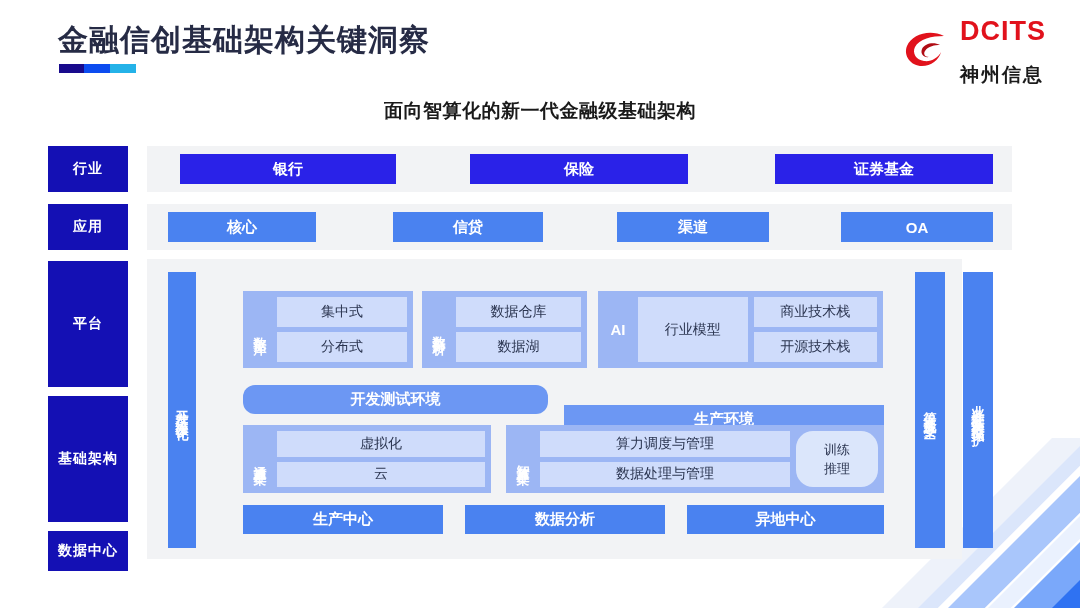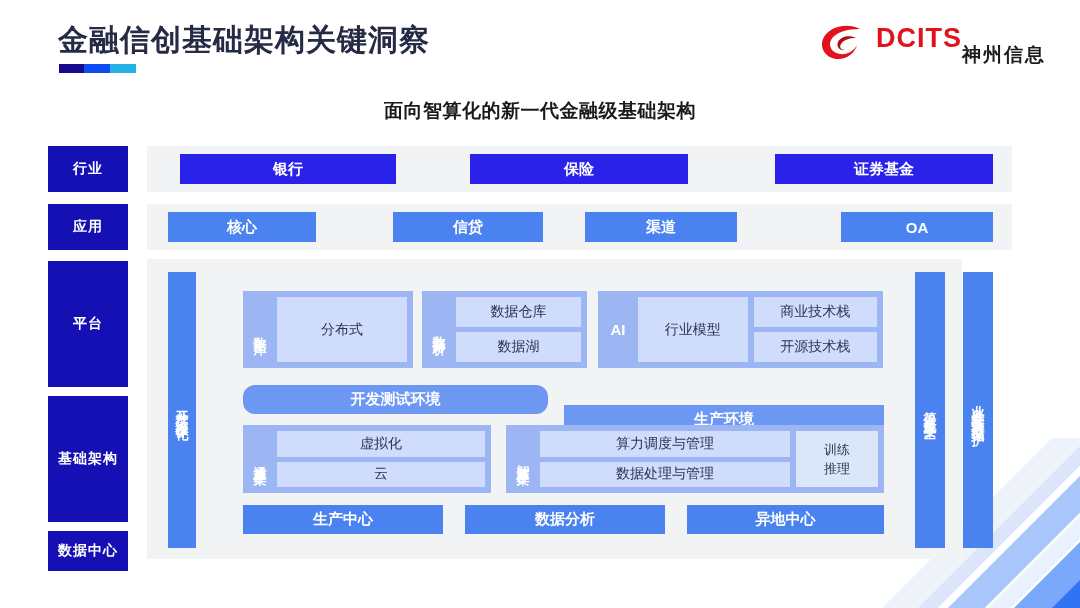--- a/index.html
+++ b/index.html
@@ -26,21 +26,21 @@
     position:absolute; left:58px; top:20px;
     font-size:30px; font-weight:bold; color:#262b45; letter-spacing:1px;
   }
   .title-bar { position:absolute; left:59px; top:64px; width:77px; height:9px; display:flex; }
   .tb1 { flex:0 0 25px; background:#180a8c; }
   .tb2 { flex:0 0 26px; background:#0c4cf0; }
   .tb3 { flex:1 1 auto;  background:#24b2e8; }
 
   .logo { position:absolute; right:34px; top:18px; display:flex; align-items:center; gap:8px; }
   .logo-mark { width:52px; height:52px; position:relative; }
-  .logo-text { display:flex; flex-direction:row; line-height:1; }
+  .logo-text { display:flex; flex-direction:column; line-height:1; }
   .logo-en { font-size:27px; font-weight:bold; color:#e1121c; letter-spacing:1px; }
   .logo-cn { font-size:19px; font-weight:bold; color:#1b1b1b; letter-spacing:2px; margin-top:20px; }
 
   .subtitle {
     position:absolute; left:0; right:0; top:98px; text-align:center;
     font-size:19px; font-weight:bold; color:#1a1a1a; letter-spacing:0.5px;
   }
 
   
   .lbl {
@@ -67,21 +67,21 @@
   }
   .blk-industry { background:#2a22e8; font-size:15px; height:30px; top:154px; }
   .blk-app      { background:#4a82f0; font-size:15px; height:30px; top:212px; }
 
   #ind-0 { left:180px; width:216px; }
   #ind-1 { left:470px; width:218px; }
   #ind-2 { left:775px; width:218px; }
 
   #app-0 { left:168px; width:148px; }
   #app-1 { left:393px; width:150px; }
-  #app-2 { left:585px; width:152px; }
+  #app-2 { left:617px; width:152px; }
   #app-3 { left:841px; width:152px; }
 
   
   #devops {
     position:absolute; left:168px; top:272px; width:28px; height:276px;
     background:#4a82f0; color:#fff; font-size:13px; font-weight:bold;
     display:flex; align-items:center; justify-content:center;
     writing-mode: vertical-rl; letter-spacing:3px; line-height:1;
   }
 
@@ -119,21 +119,21 @@
     display:flex; align-items:center; justify-content:center; height:29px;
   }
   #env-dev  { left:243px; top:385px; width:305px;border-radius:12px; }
   #env-prod { left:564px; top:385px; width:320px;margin-top:20px; }
 
   
   #grp-gc { left:243px; top:425px; width:248px; height:68px; }
   #grp-ic { left:506px; top:425px; width:378px; height:68px; }
   #grp-ic .train {
     flex:0 0 82px; background:#dbe6fb; color:#2b3550; font-size:13px;
-    display:flex; flex-direction:column; align-items:center; justify-content:center; line-height:1.5;
+    display:flex; flex-direction:column; align-items:center; justify-content:center; line-height:1.5;border-radius:17px;
   }
 
   
   .dcbar {
     position:absolute; background:#4a82f0; color:#fff; font-size:15px; font-weight:bold;
     display:flex; align-items:center; justify-content:center; height:29px; top:505px;
   }
   #dc-0 { left:243px; width:200px; }
   #dc-1 { left:465px; width:200px; }
   #dc-2 { left:687px; width:197px; }
@@ -194,20 +194,21 @@
   <div class="blk blk-app" id="app-3">OA</div>
 
   <div id="devops">开发运维一体化</div>
 
   <div class="vbar" id="vbar-sec">等保合规安全</div>
   <div class="vbar" id="vbar-bcp">业务连续性及数据保护</div>
 
   <div class="group" id="grp-db">
     <div class="group-tag">数据库</div>
     <div class="group-rows">
+      <div class="cell">集中式</div>
       <div class="cell">分布式</div>
     </div>
   </div>
 
   <div class="group" id="grp-da">
     <div class="group-tag">数据分析</div>
     <div class="group-rows">
       <div class="cell">数据仓库</div>
       <div class="cell">数据湖</div>
     </div>

